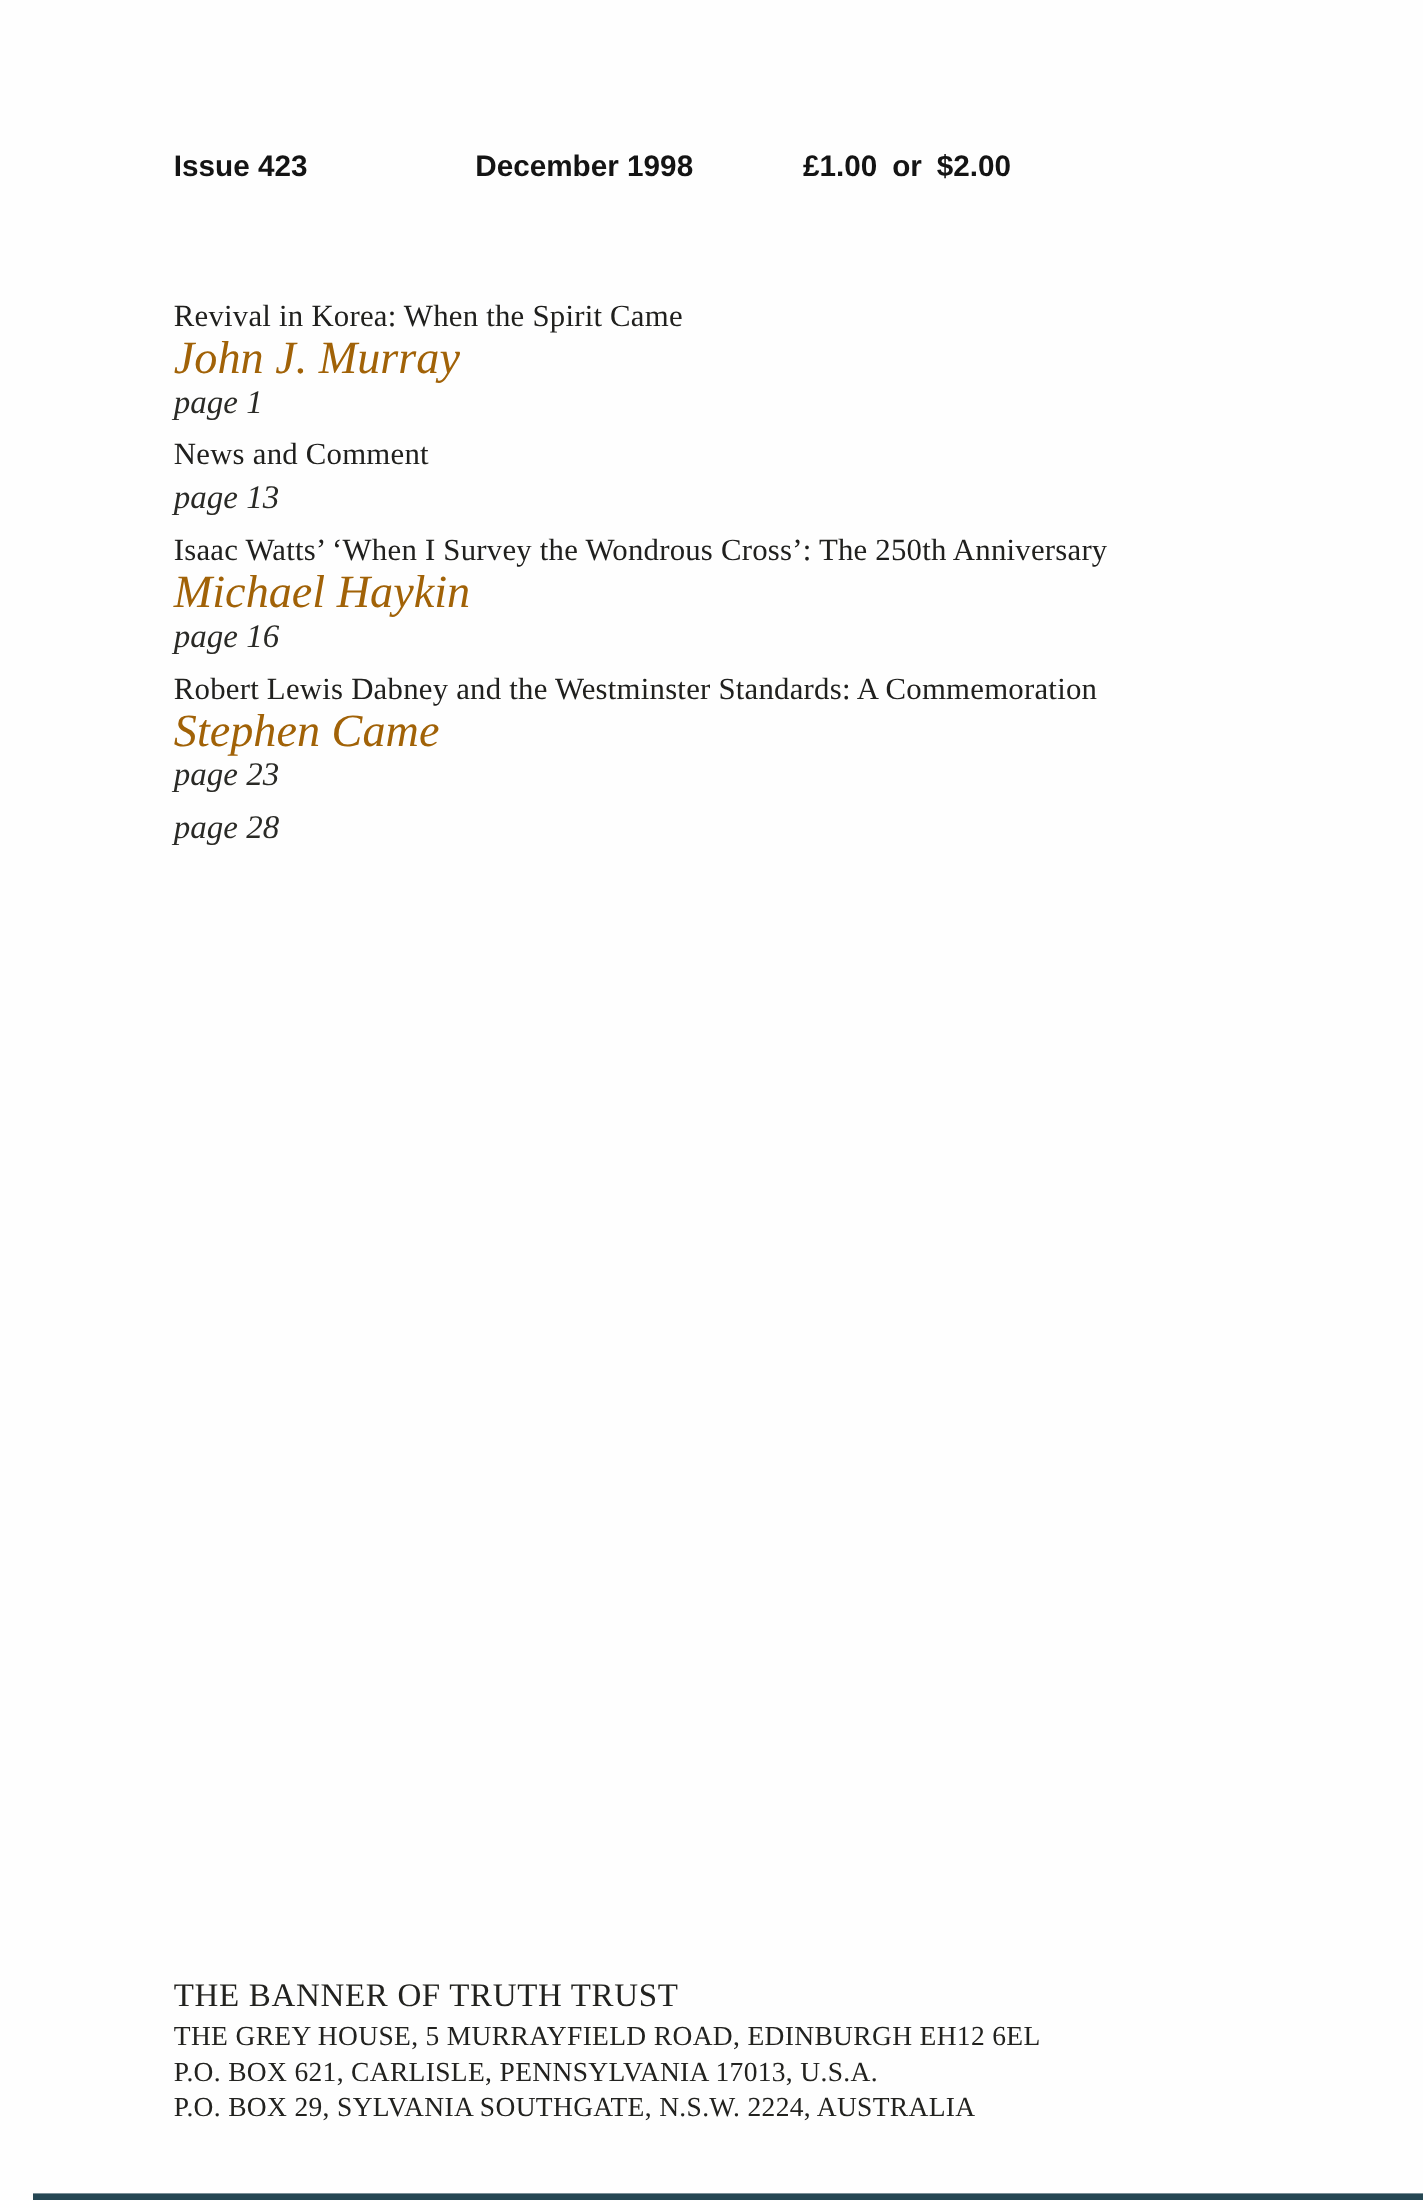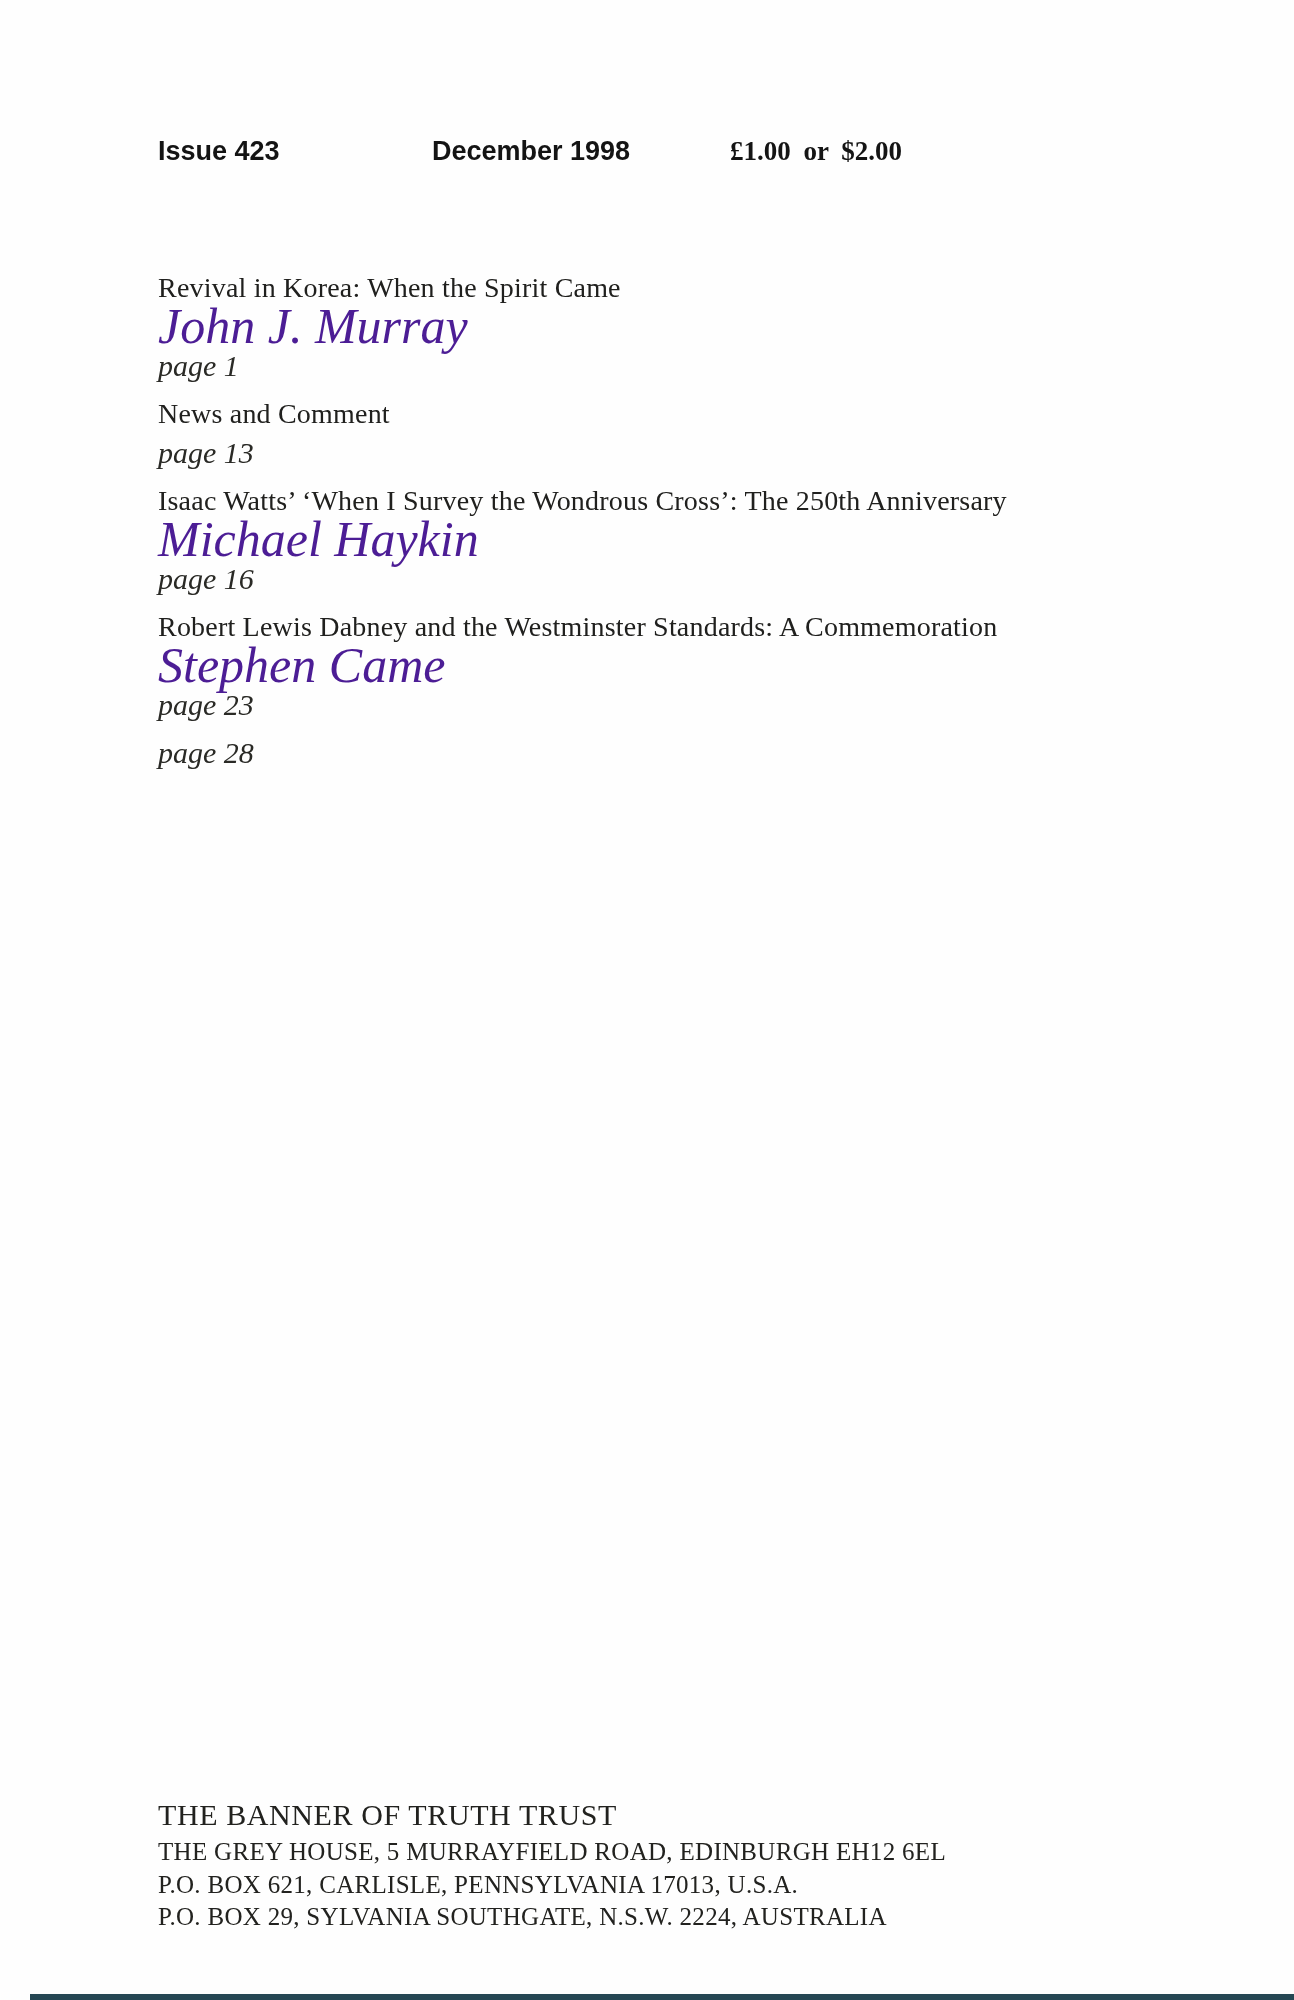--- a/index.html
+++ b/index.html
@@ -24,21 +24,21 @@
     left: 0;
     width: 100%;
     height: 32px;
     font-family: "Liberation Sans", sans-serif;
     font-weight: bold;
     font-size: 27px;
     color: #141414;
   }
   .issue-header .issue-number { position: absolute; left: 158px; top: 0; }
   .issue-header .issue-date   { position: absolute; left: 432px; top: 0; }
-  .issue-header .issue-price  { position: absolute; left: 730px; top: 0; word-spacing: 6px; font-family: Liberation Serif, serif; }
+  .issue-header .issue-price  { position: absolute; left: 730px; top: 0; word-spacing: 6px; }
 
   
   .toc {
     position: absolute;
     left: 158px;
     top: 268px;
     width: 1060px;
   }
   .toc-entry { margin: 0 0 9px 0; }
   .entry-title {
@@ -46,23 +46,23 @@
     font-weight: normal;
     font-size: 28px;
     line-height: 39px;
     letter-spacing: 0.2px;
     color: #20201e;
   }
   .entry-title.w-wide   { max-width: 1010px; }
   .entry-title.w-narrow { max-width: 850px; }
   .entry-author {
     font-style: italic;
-    font-size: 50px;
+    font-size: 42px;
     line-height: 39px;
-    color: #4c1d95;
+    color: #a16207;
   }
   .entry-pageref {
     font-style: italic;
     font-size: 30px;
     line-height: 39px;
     color: #2a2a26;
   }
 
   
   .publisher {

